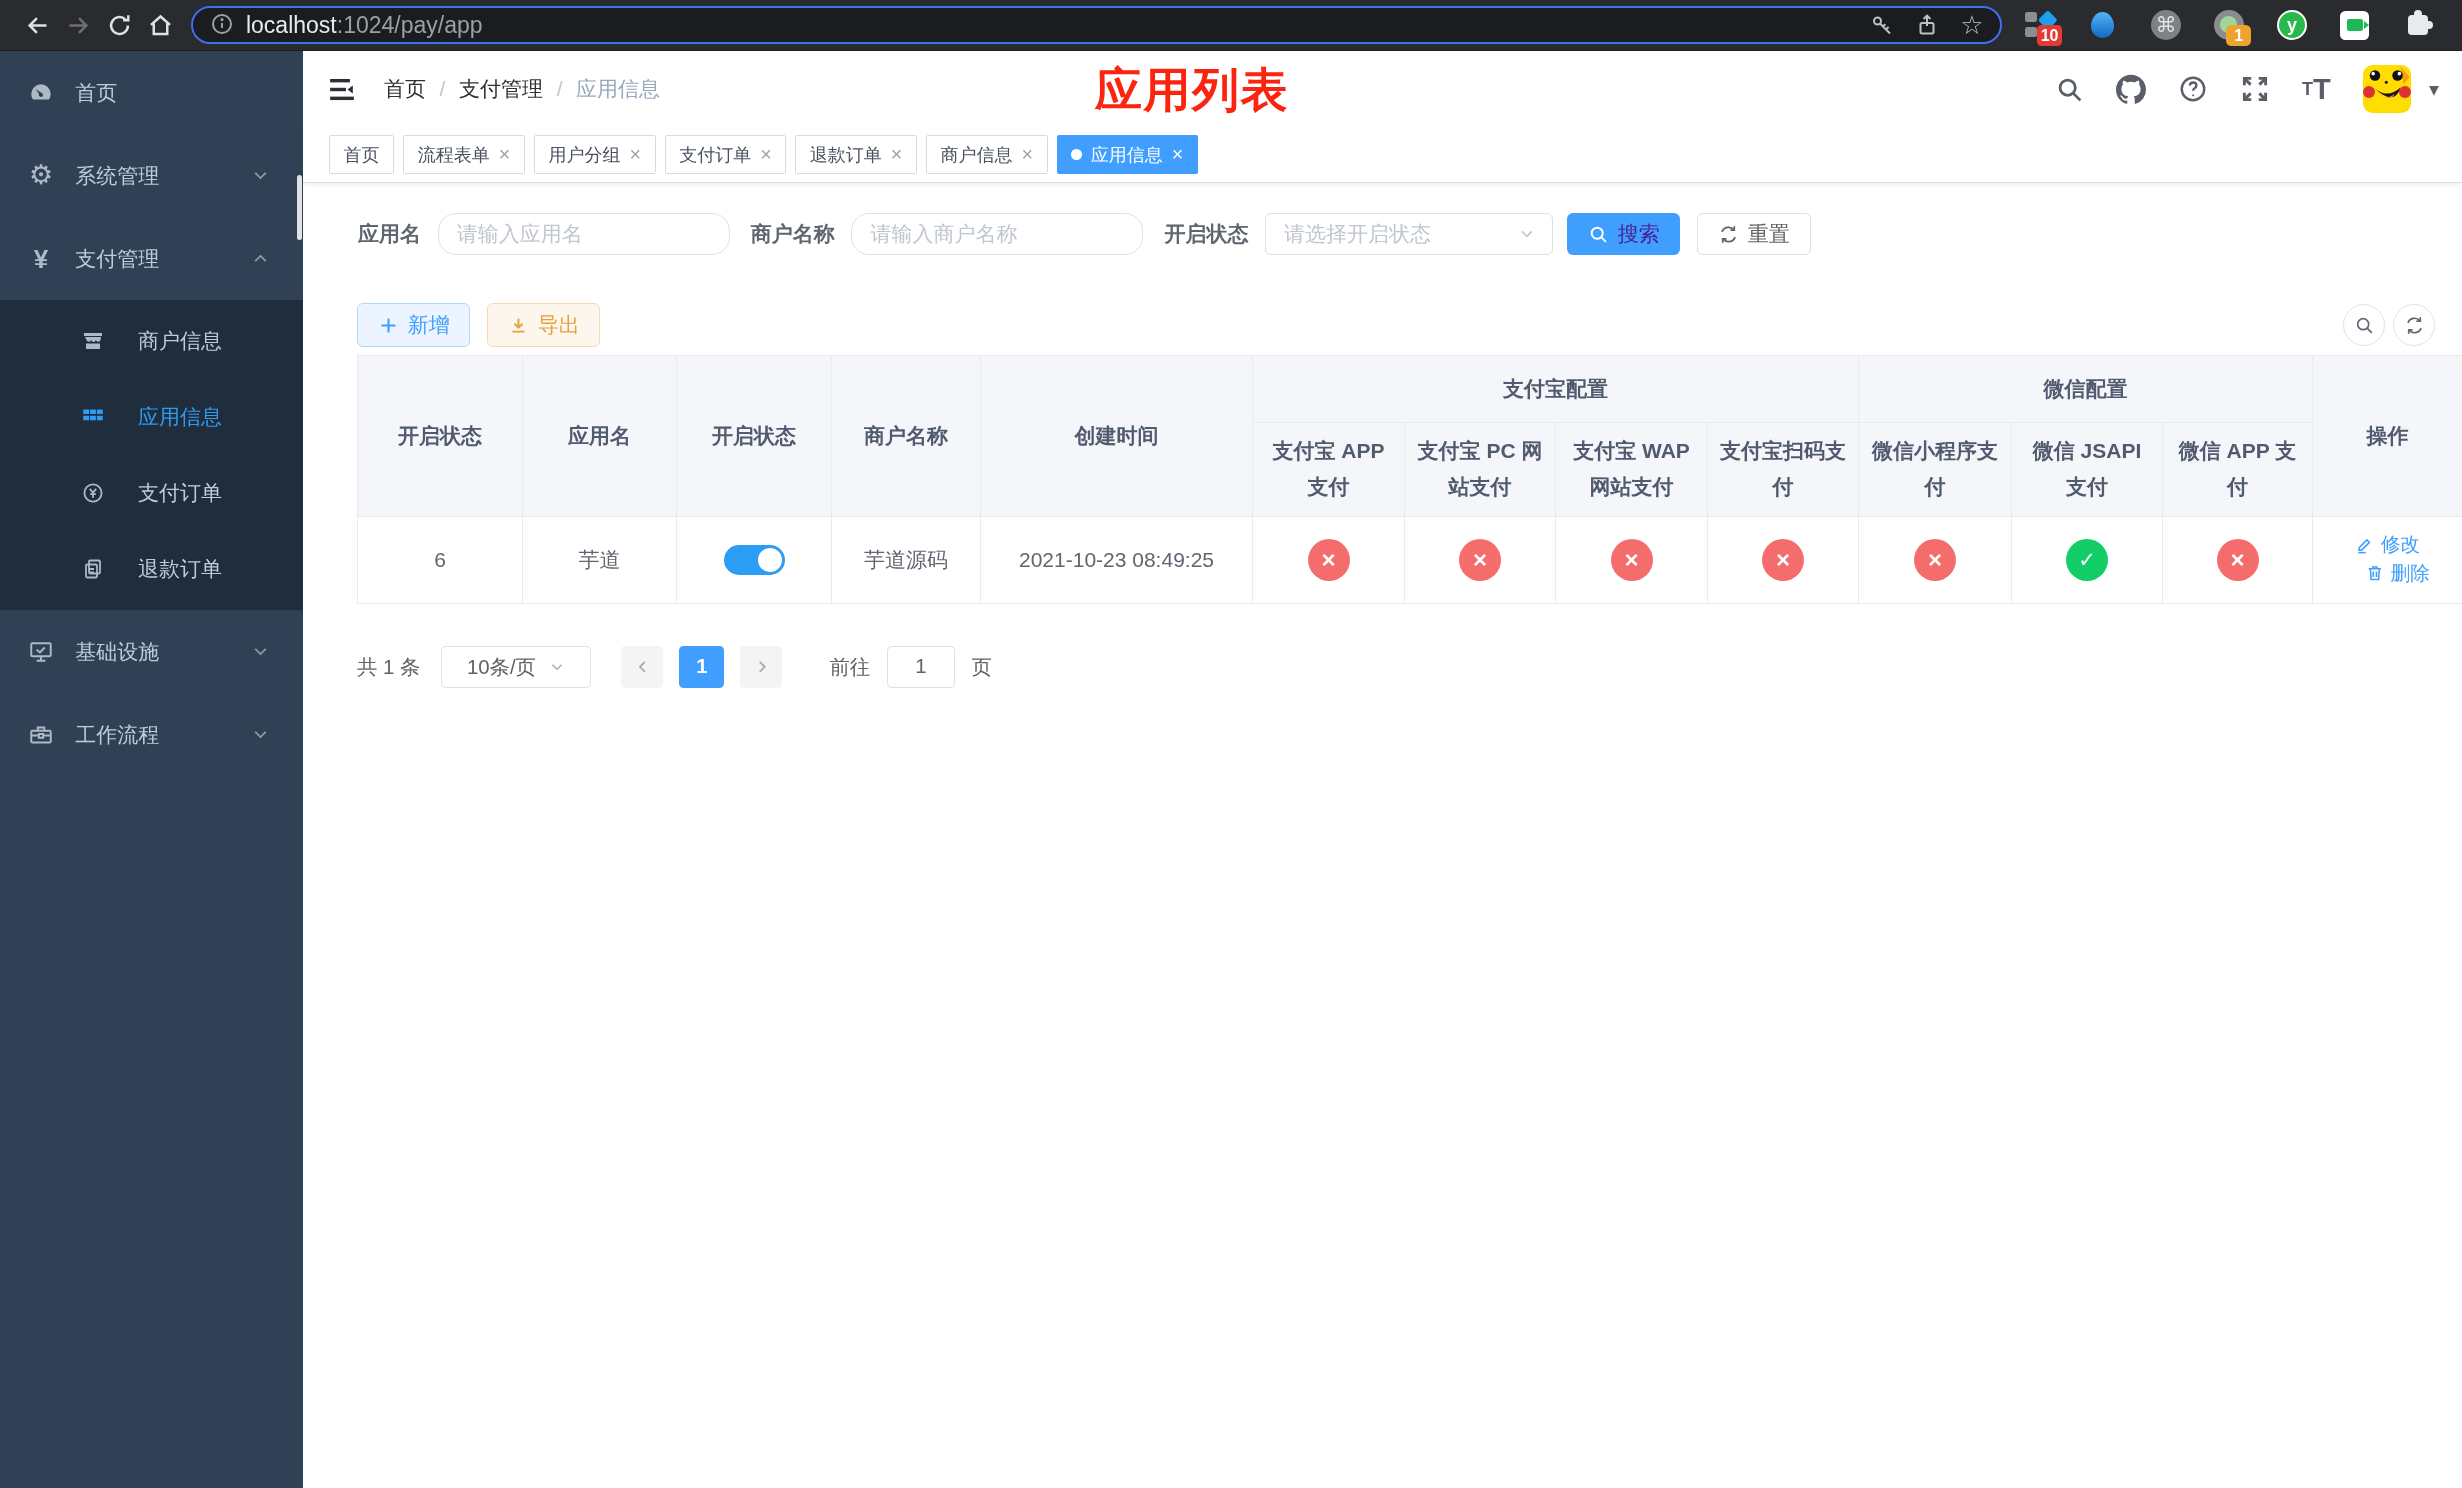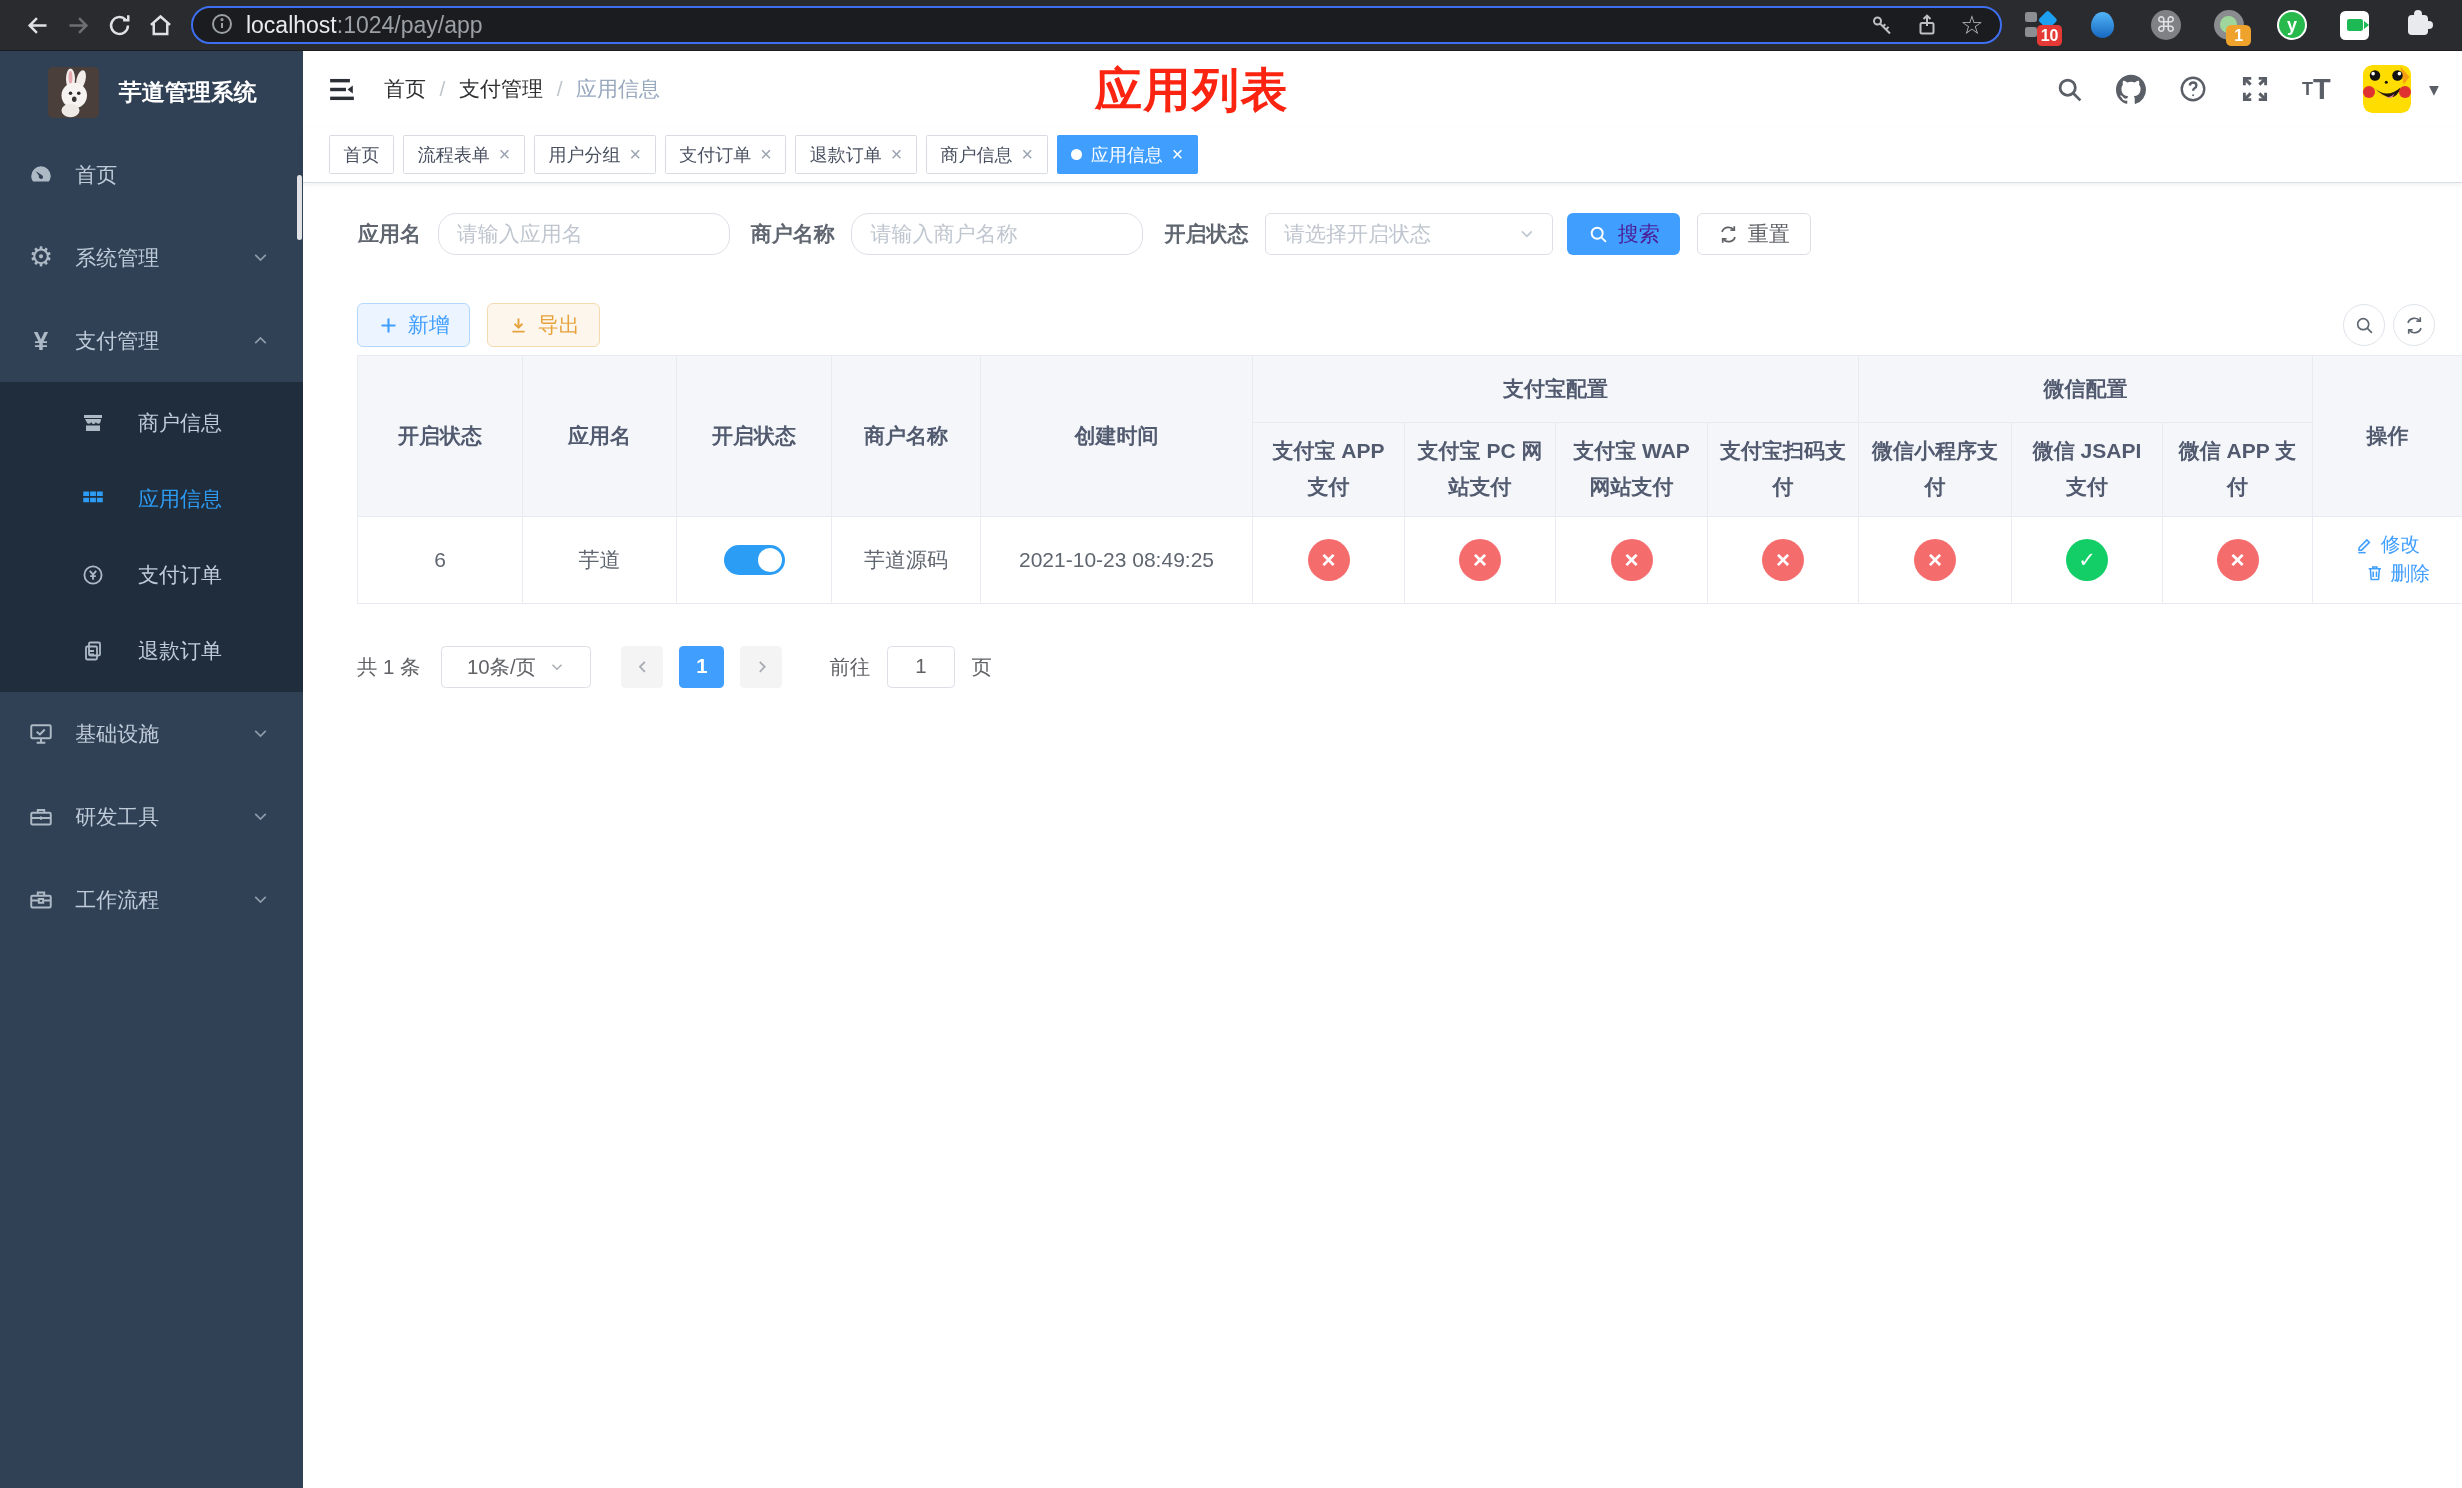--- a/index.html
+++ b/index.html
@@ -225,34 +225,20 @@
           </span>
       </div>
     </div>
     <div class="update-btn">更新</div>
 
   </div>
 
   <div class="app">
 
     <aside class="sidebar">
-      <div class="logo-row">
-        <svg class="logo-img" viewBox="0 0 68 68">
-          <rect width="68" height="68" rx="6" fill="#4a3f3a"></rect>
-          <ellipse cx="30" cy="16" rx="6" ry="14" fill="#f2ecea"></ellipse>
-            <ellipse cx="30" cy="14" rx="2.6" ry="9" fill="#e8a8b0"></ellipse>
-          <ellipse cx="44" cy="17" rx="6" ry="13" fill="#f2ecea" transform="rotate(14 44 17)"></ellipse>
-          <circle cx="35" cy="38" r="17" fill="#f7f3f1"></circle>
-          <circle cx="30" cy="35" r="2.4" fill="#2b2b2b"></circle>
-            <circle cx="41" cy="35" r="2.4" fill="#2b2b2b"></circle>
-          <ellipse cx="35" cy="43" rx="3" ry="3.6" fill="#3a3434"></ellipse>
-          <ellipse cx="30" cy="58" rx="12" ry="9" fill="#efe9e6"></ellipse>
-        </svg>
-        <span class="logo-title">芋道管理系统</span>
-      </div>
 
       <div class="menu-item">
         <span class="mi-icon">
           <svg width="26" height="26" viewBox="0 0 24 24">
               <path fill="currentColor" d="M12 4a9 9 0 0 0-9 9c0 1.9.6 3.6 1.7 5h14.6A8.9 8.9 0 0 0 21 13a9 9 0 0 0-9-9zm1.7 10.8a2.1 2.1 0 0 1-3.6-2.1L7 8.4l6 3.8c.8.5 1.1 1.6.7 2.6z"></path>
             </svg>
         </span>
         <span class="mi-label">首页</span>
       </div>
 
@@ -311,32 +297,20 @@
       </div>
 
       <div class="menu-item">
         <span class="mi-icon">
           <svg width="26" height="26" viewBox="0 0 24 24" fill="none" stroke="currentColor" stroke-width="1.8">
               <rect x="3" y="4" width="18" height="12" rx="1.2"></rect>
               <path d="M8 10l3 2.4 4.5-4.6M12 16v4M8 20h8"></path>
             </svg>
         </span>
         <span class="mi-label">基础设施</span>
-        <svg class="chev" width="21" height="21" viewBox="0 0 24 24" fill="none" stroke="currentColor" stroke-width="2">
-            <polyline points="6 9 12 15 18 9"></polyline>
-          </svg>
-      </div>
-      <div class="menu-item">
-        <span class="mi-icon">
-          <svg width="26" height="26" viewBox="0 0 24 24" fill="none" stroke="currentColor" stroke-width="1.8">
-              <rect x="3" y="8" width="18" height="11" rx="1.2"></rect>
-              <path d="M9 8V5.5h6V8M3 13h18M12 11.5v3"></path>
-            </svg>
-        </span>
-        <span class="mi-label">研发工具</span>
         <svg class="chev" width="21" height="21" viewBox="0 0 24 24" fill="none" stroke="currentColor" stroke-width="2">
             <polyline points="6 9 12 15 18 9"></polyline>
           </svg>
       </div>
       <div class="menu-item">
         <span class="mi-icon">
           <svg width="26" height="26" viewBox="0 0 24 24" fill="none" stroke="currentColor" stroke-width="1.8">
               <rect x="3" y="8" width="18" height="11" rx="1.2"></rect>
               <path d="M9 8V5h6v3M3 12.5h7M14 12.5h7M10 11h4v3.5h-4z"></path>
             </svg>

